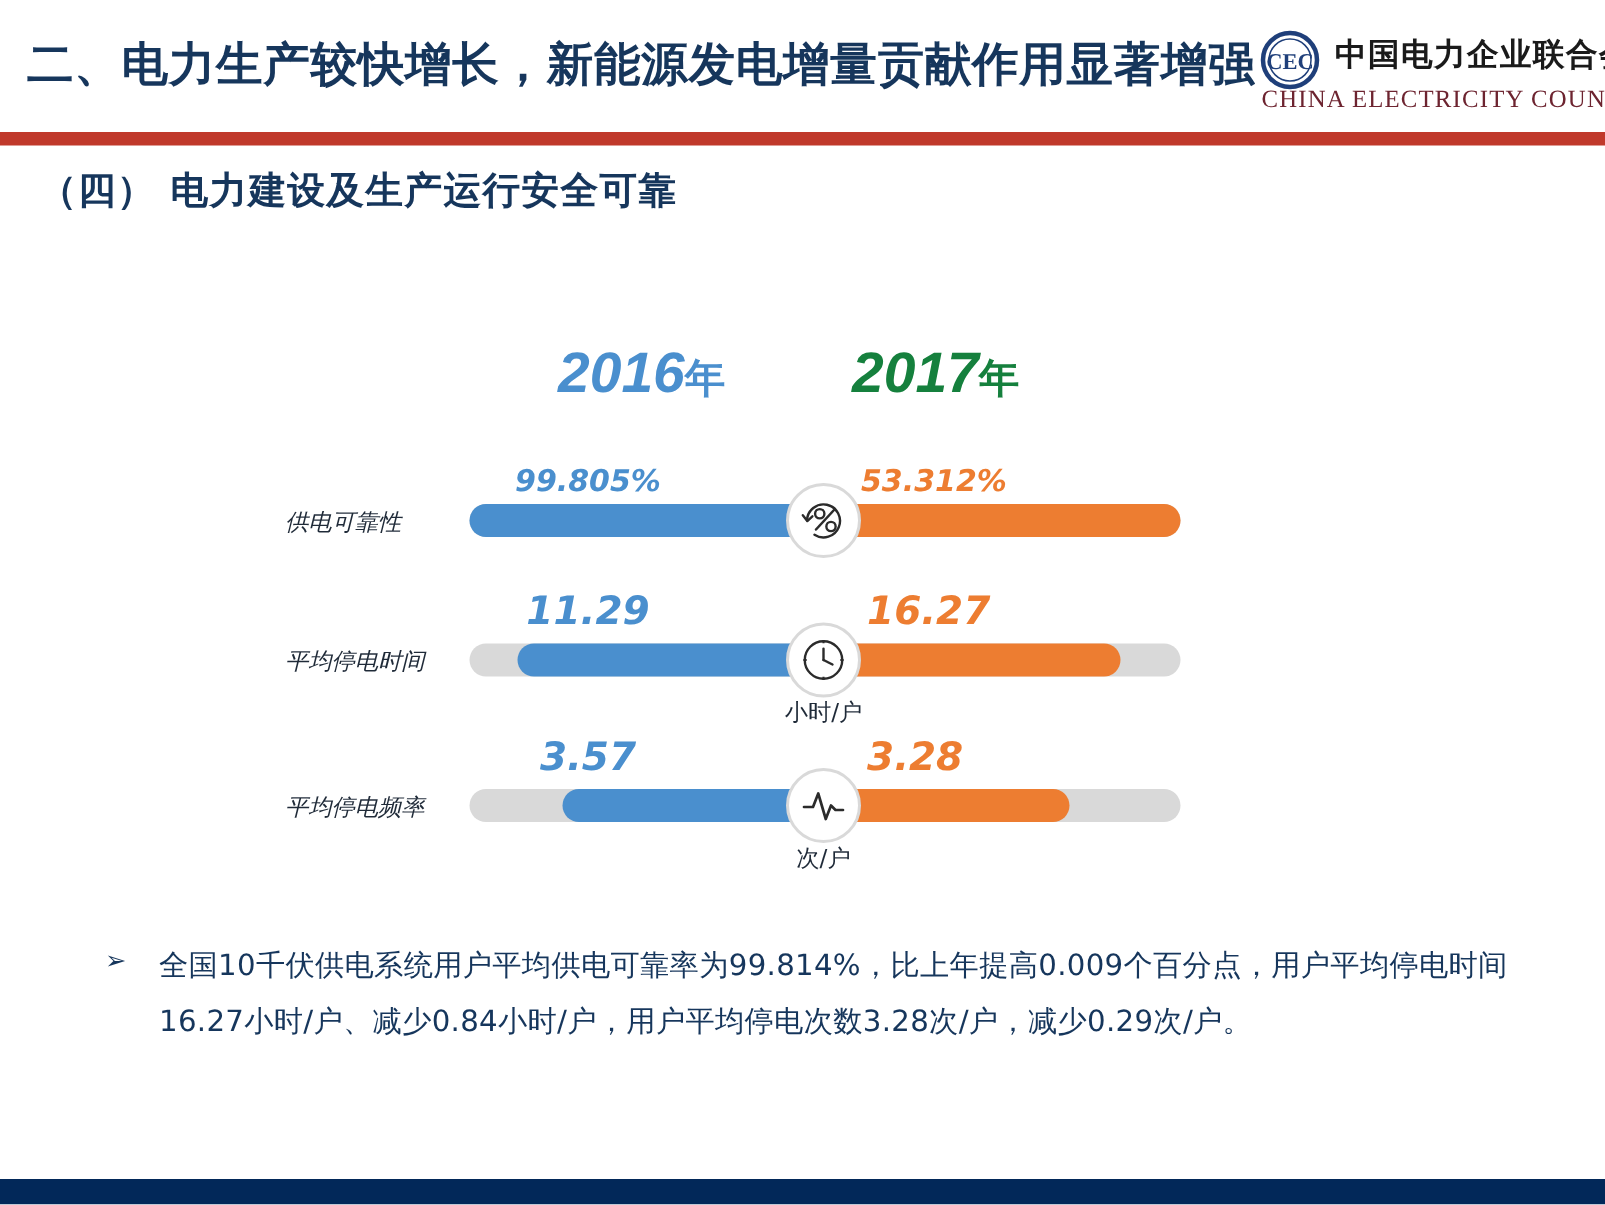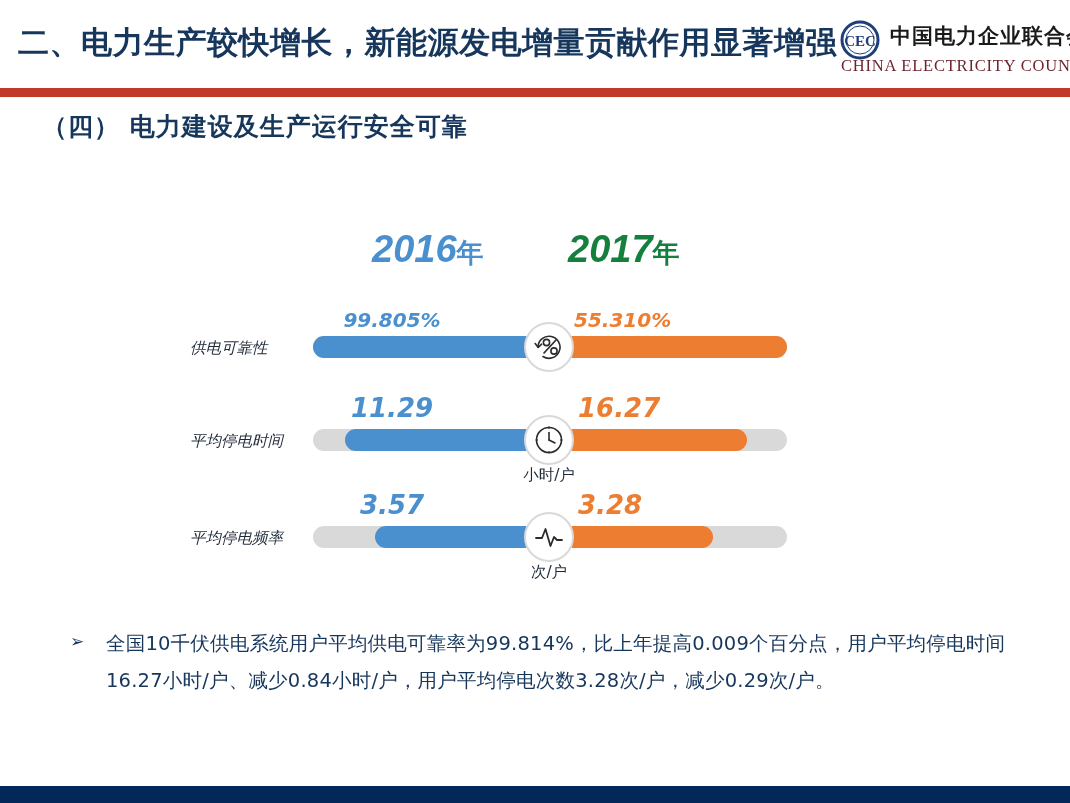--- a/index.html
+++ b/index.html
@@ -82,21 +82,20 @@
   #section-title {
     position: absolute;
     left: 26px;
     top: 110px;
     font-size: 25px;
     font-weight: bold;
     color: #16365c;
     letter-spacing: 1px;
     white-space: nowrap;
     font-family: "DejaVu Sans", "Liberation Sans", sans-serif;
-    margin-left: 16px;
   }
 
   
   #year-legend {
     position: absolute;
     left: 330px;
     top: 228px;
     width: 420px;
     height: 56px;
   }
@@ -276,21 +275,21 @@
 </div>
 
 <div id="chart-area">
 
   <div class="chart-row" id="row-0">
     <div class="row-label">供电可靠性</div>
     <div class="row-track" id="track-0" style="left: 313px; width: 474px;"></div>
     <div class="bar-left" id="bar-left-0" style="left: 313px; width: 236px; background: rgb(74, 143, 206);"></div>
     <div class="bar-right" id="bar-right-0" style="left: 549px; width: 238px; background: rgb(237, 125, 49);"></div>
     <div class="value-left value-small" id="val-left-0" style="left: 332px; width: 120px; color: rgb(74, 143, 206);">99.805%</div>
-    <div class="value-right value-small" id="val-right-0" style="left: 574px; width: 140px; color: rgb(237, 125, 49);">55.310%</div>
+    <div class="value-right value-small" id="val-right-0" style="left: 574px; width: 140px; color: rgb(237, 125, 49);">53.312%</div>
     <div class="center-icon">
       <svg width="36" height="36" viewBox="0 0 36 36">
         <path d="M7 18 A11 11 0 1 1 12 27.5" fill="none" stroke="#2b2b2b" stroke-width="1.6" stroke-linecap="round"></path>
         <path d="M4.2 14.5 L7.2 18.4 L10.6 15.2" fill="none" stroke="#2b2b2b" stroke-width="1.6" stroke-linecap="round" stroke-linejoin="round"></path>
         <line x1="13" y1="24" x2="25" y2="11" stroke="#2b2b2b" stroke-width="1.7" stroke-linecap="round"></line>
         <circle cx="15.5" cy="13.5" r="3.1" fill="none" stroke="#2b2b2b" stroke-width="1.6"></circle>
         <circle cx="23" cy="22" r="3.1" fill="none" stroke="#2b2b2b" stroke-width="1.6"></circle>
       </svg>
     </div>
     <div class="unit-label"></div>

